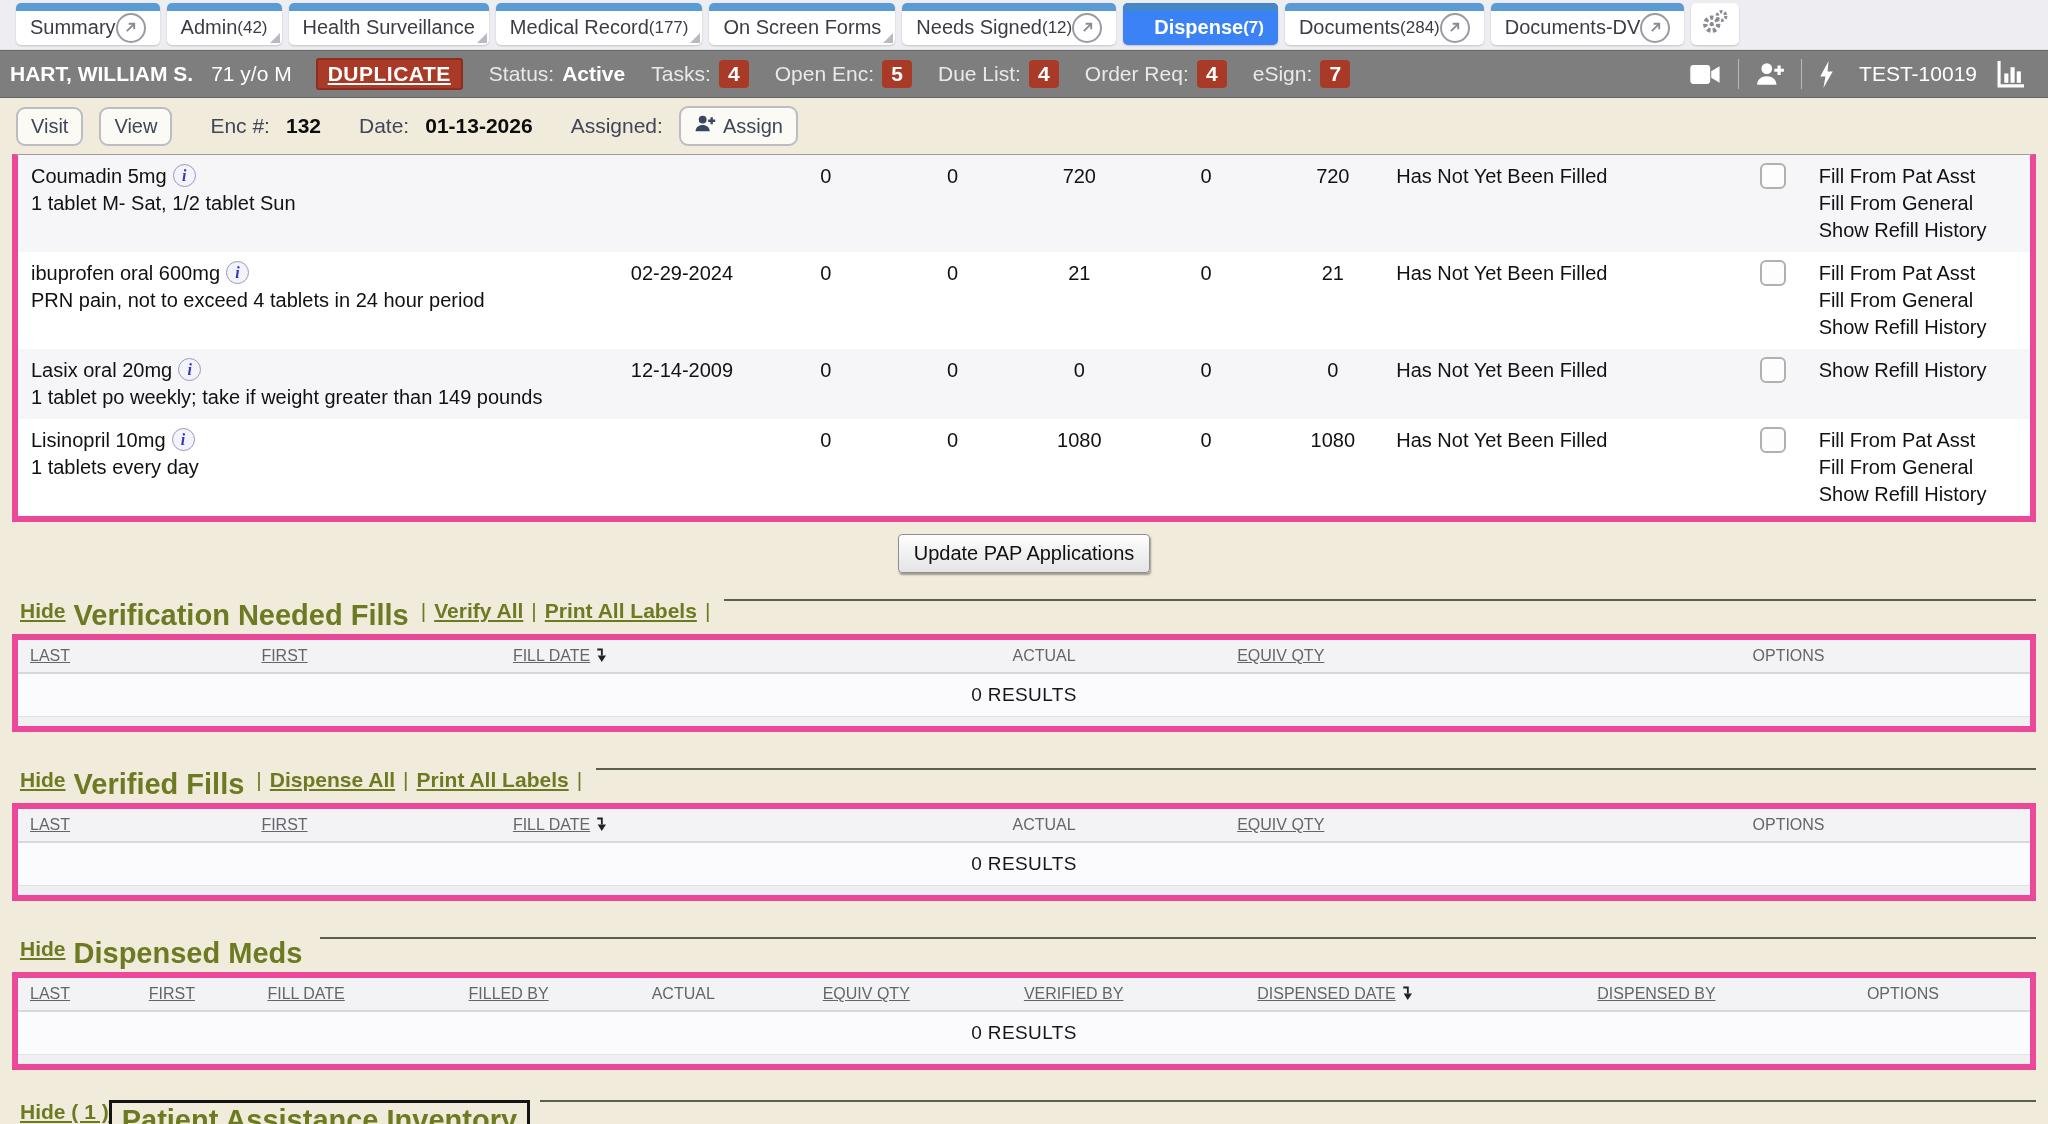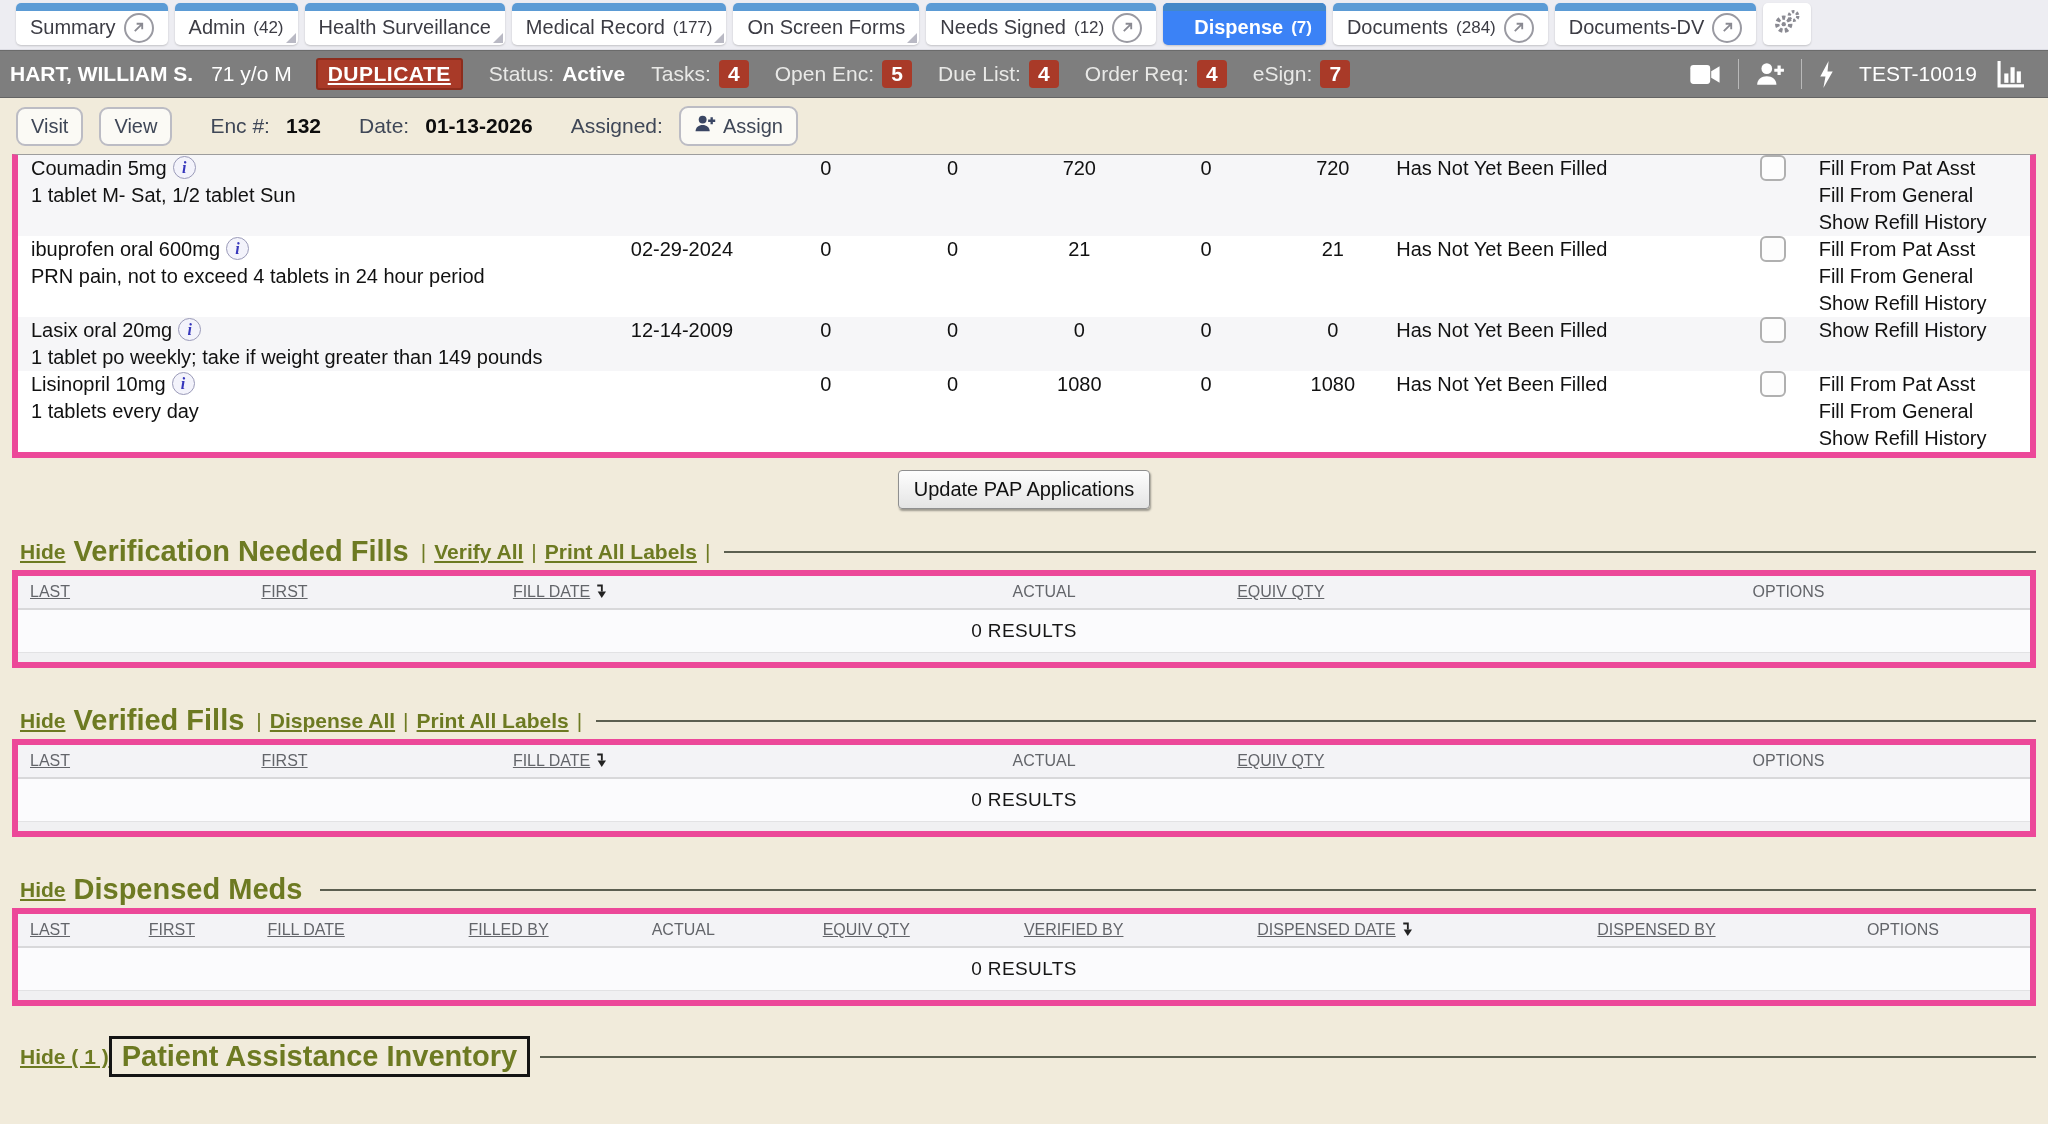--- a/index.html
+++ b/index.html
@@ -11,21 +11,21 @@
   }
   
   .tabbar{
     height:50px;background:#ededf2;border-bottom:1px solid #dddde4;
     display:flex;align-items:flex-end;gap:7px;padding:4px 0 4px 16px;
     box-sizing:border-box;
   }
   .tab{
     position:relative;background:#fff;border-radius:5px;
     box-shadow:0 1px 2px rgba(0,0,0,.18);
-    display:flex;align-items:center;gap:8px;
+    display:flex;align-items:center;gap:0;
     height:42px;padding:7px 14px 0 14px;box-sizing:border-box;
     font-size:20px;color:#3c3c44;cursor:pointer;white-space:nowrap;
   }
   .tab::before{
     content:"";position:absolute;left:0;top:0;right:0;height:8px;
     background:#5b9bd5;border-radius:5px 5px 0 0;
   }
   .tab.active{background:#3b82f6;color:#fff;font-weight:bold;padding-left:31px;}
   .tab.active::before{background:#4488c8;}
   .tab .cnt{font-size:17px;}
@@ -81,21 +81,21 @@
   
   .dwrap{margin:0 12px;background:#fff;border:6px solid #ec4899;}
   table.dt{width:100%;border-collapse:collapse;table-layout:fixed;font-size:20px;}
   table.dt th{
     background:#f3f3f6;font-weight:normal;font-size:16px;color:#63656a;
     text-align:left;padding:7px 0 7px 12px;border-bottom:2px solid #d8d8da;
     white-space:nowrap;overflow:visible;
   }
   table.dt th.u .hlbl{text-decoration:underline;cursor:pointer;}
   table.dt th.c{text-align:center;padding-left:0;}
-  table.dt td{vertical-align:top;padding:0 0;}
+  table.dt td{vertical-align:top;padding:8px 0;}
   tr.results td{
     background:#fbfbfd;text-align:center;font-size:19px;color:#161616;
     padding:10px 0;letter-spacing:.4px;
   }
   tr.displayrow td{
     background:#f3f3f4;border-top:1px solid #d2d2d2;text-align:center;
     font-size:19px;color:#222;padding:7px 0;letter-spacing:.3px;
   }
   .tfootstrip{height:9px;background:#f0f0f2;border-top:1px solid #e2e2e4;}
   
@@ -122,21 +122,21 @@
   
   .btnrow{display:flex;justify-content:center;margin:12px 0 26px;}
   .pushbtn{
     font-family:"Liberation Sans", sans-serif;font-size:20px;color:#111;
     background:linear-gradient(#fefefe,#e4e4e4);
     border:1px solid #8f8f8f;border-radius:4px;padding:7px 15px;
     box-shadow:1px 2px 2px rgba(0,0,0,.35);cursor:pointer;
   }
   
   .sec{margin-top:36px;}
-  .sec-head{display:flex;align-items:center;margin:0 12px 2px 20px;}
+  .sec-head{display:flex;margin:0 12px 2px 20px;}
   .hide-link{color:#6d7a22;font-weight:bold;font-size:21px;text-decoration:underline;cursor:pointer;white-space:nowrap;}
   .sec-title{color:#6d7a22;font-weight:bold;font-size:29px;margin:0 8px;white-space:nowrap;}
   .sec-link{color:#6d7a22;font-size:21px;font-weight:bold;text-decoration:underline;margin:0 4px;cursor:pointer;white-space:nowrap;}
   .pipe{color:#6d7a22;font-size:21px;margin:0 4px;}
   .sec-line{flex:1;border-top:2px solid #5c5f50;margin-left:10px;}
   .boxed{border:3px solid #141414;padding:1px 10px;margin:0;}
   .sorti{vertical-align:-2px;margin-left:4px;}
 </style>
 </head>
 <body>

